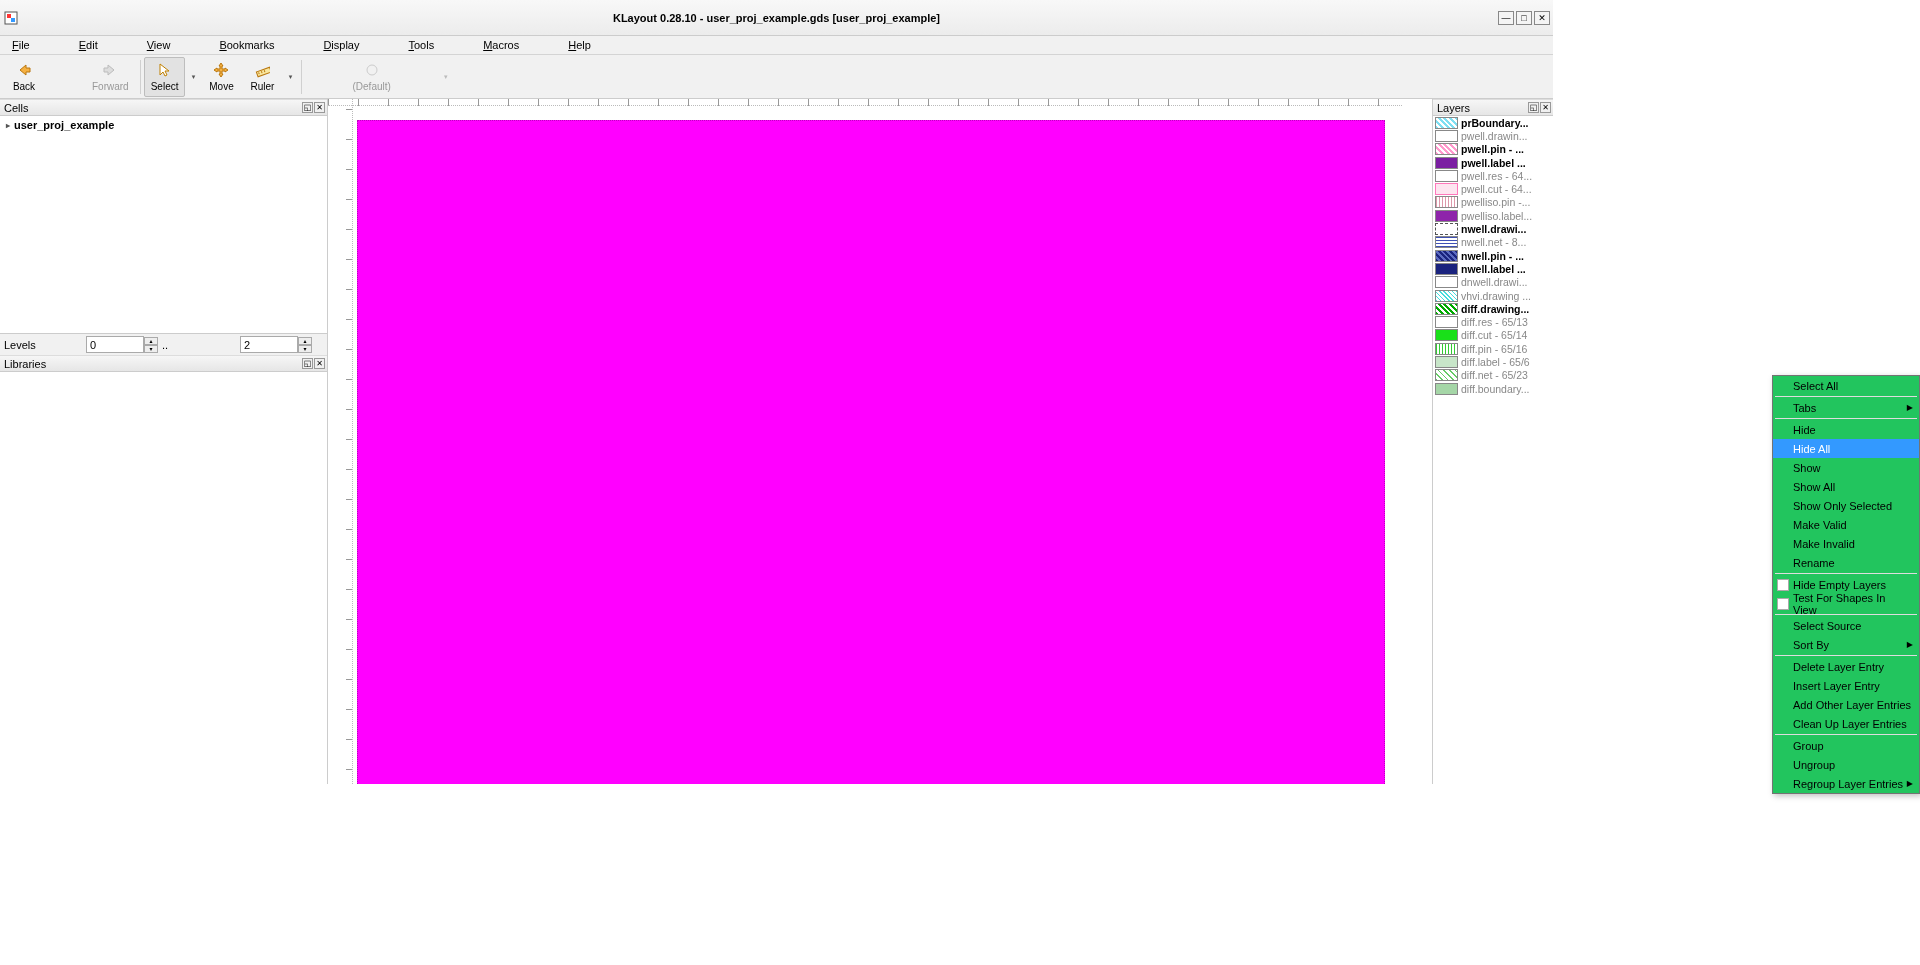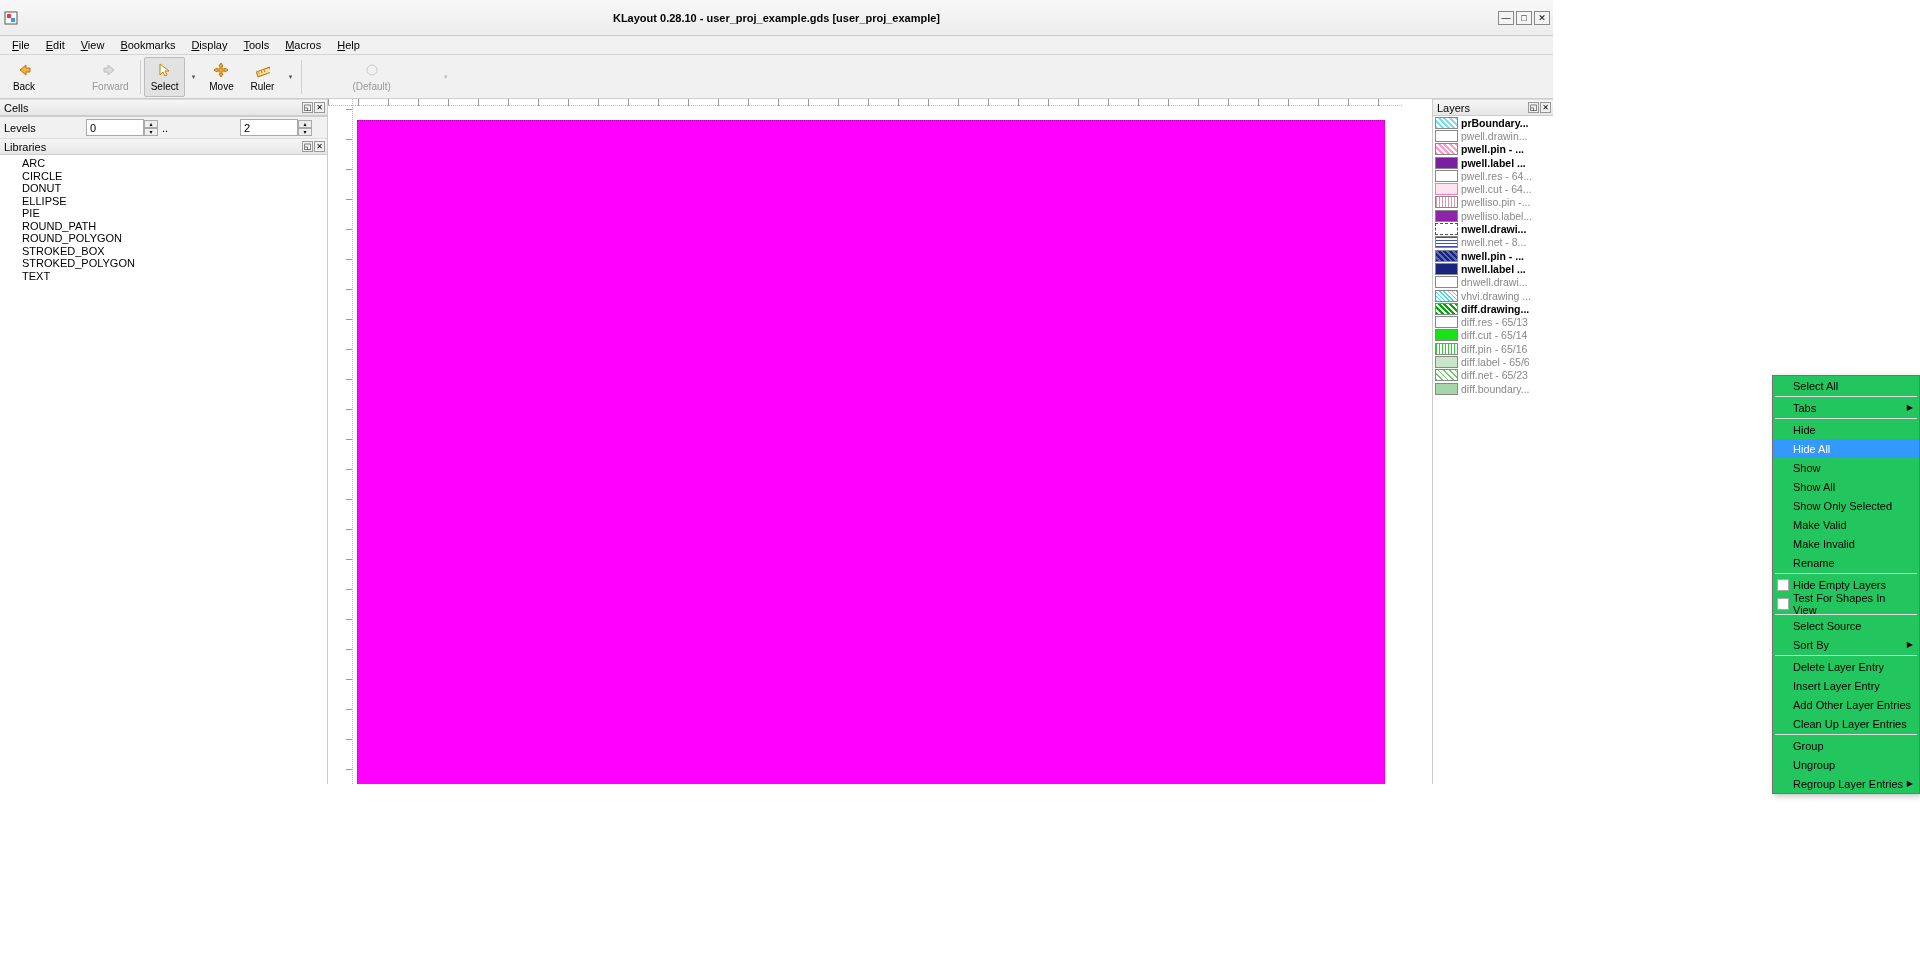--- a/index.html
+++ b/index.html
@@ -6,21 +6,21 @@
 body { background: #fff; width: 1553px; height: 784px; overflow: hidden; }
 
 
 .titlebar { height: 36px; background: linear-gradient(#f8f8f8,#ececec); border-bottom: 1px solid #ccc; display: flex; align-items: center; justify-content: center; position: relative; }
 .titlebar .icon { position: absolute; left: 4px; width: 14px; height: 14px; display: flex; align-items: center; justify-content: center; }
 .titlebar .title { font-weight: bold; font-size: 11px; }
 .titlebar .wbtns { position: absolute; right: 3px; display: flex; gap: 2px; }
 .titlebar .wbtn { width: 16px; height: 14px; border: 1px solid #888; background: #f4f4f4; display: flex; align-items: center; justify-content: center; font-size: 9px; }
 
 
-.menubar { height: 19px; background: #f1f1f1; display: flex; align-items: center; padding: 0 4px; border-bottom: 1px solid #d4d4d4; }
+.menubar { height: 19px; background: #f1f1f1; display: flex; align-items: center; padding: 0 4px; border-bottom: 1px solid #d4d4d4; gap: 33px; }
 .menubar .item { padding: 2px 8px; cursor: default; }
 .menubar .item .ul { text-decoration: underline; }
 
 
 .toolbar { height: 44px; background: #f1f1f1; display: flex; align-items: center; border-bottom: 1px solid #ccc; padding-left: 4px; }
 .tbtn { display: flex; flex-direction: column; align-items: center; justify-content: center; padding: 2px 6px; min-width: 40px; height: 40px; margin-right: 1px; border: 1px solid transparent; }
 .tbtn.active { background: #e2e2e2; border: 1px solid #bdbdbd; border-radius: 2px; }
 .tbtn.disabled { color: #999; margin-left: 40px; }
 .tbtn .ico { height: 18px; display: flex; align-items: center; justify-content: center; }
 .tbtn .lbl { font-size: 10px; margin-top: 2px; }
@@ -177,20 +177,23 @@
 <div class="main">
 
   <div class="left">
     <div class="panel-header">
       <span>Cells</span>
       <div class="pbtns">
           <div class="pbtn">◱</div>
           <div class="pbtn">✕</div>
         </div>
     </div>
+    <div class="cells-body">
+      <div class="cell-item">user_proj_example</div>
+    </div>
     <div class="levels">
       <label>Levels</label>
       <div class="spin">
         <input value="0" style="">
         <div class="spinbtns">
             <div>▴</div>
             <div>▾</div>
           </div>
       </div>
       <span class="dots">..</span>
@@ -202,32 +205,20 @@
           </div>
       </div>
     </div>
     <div class="panel-header">
       <span>Libraries</span>
       <div class="pbtns">
           <div class="pbtn">◱</div>
           <div class="pbtn">✕</div>
         </div>
     </div>
-    <div class="lib-body">
-      <div class="lib-item">ARC</div>
-      <div class="lib-item">CIRCLE</div>
-      <div class="lib-item">DONUT</div>
-      <div class="lib-item">ELLIPSE</div>
-      <div class="lib-item">PIE</div>
-      <div class="lib-item">ROUND_PATH</div>
-      <div class="lib-item">ROUND_POLYGON</div>
-      <div class="lib-item">STROKED_BOX</div>
-      <div class="lib-item">STROKED_POLYGON</div>
-      <div class="lib-item">TEXT</div>
-    </div>
   </div>
 
   <div class="center">
     <div class="canvas">
       <div class="ruler-h"></div>
       <div class="ruler-v"></div>
       <div class="layout-rect"></div>
     </div>
   </div>
 

